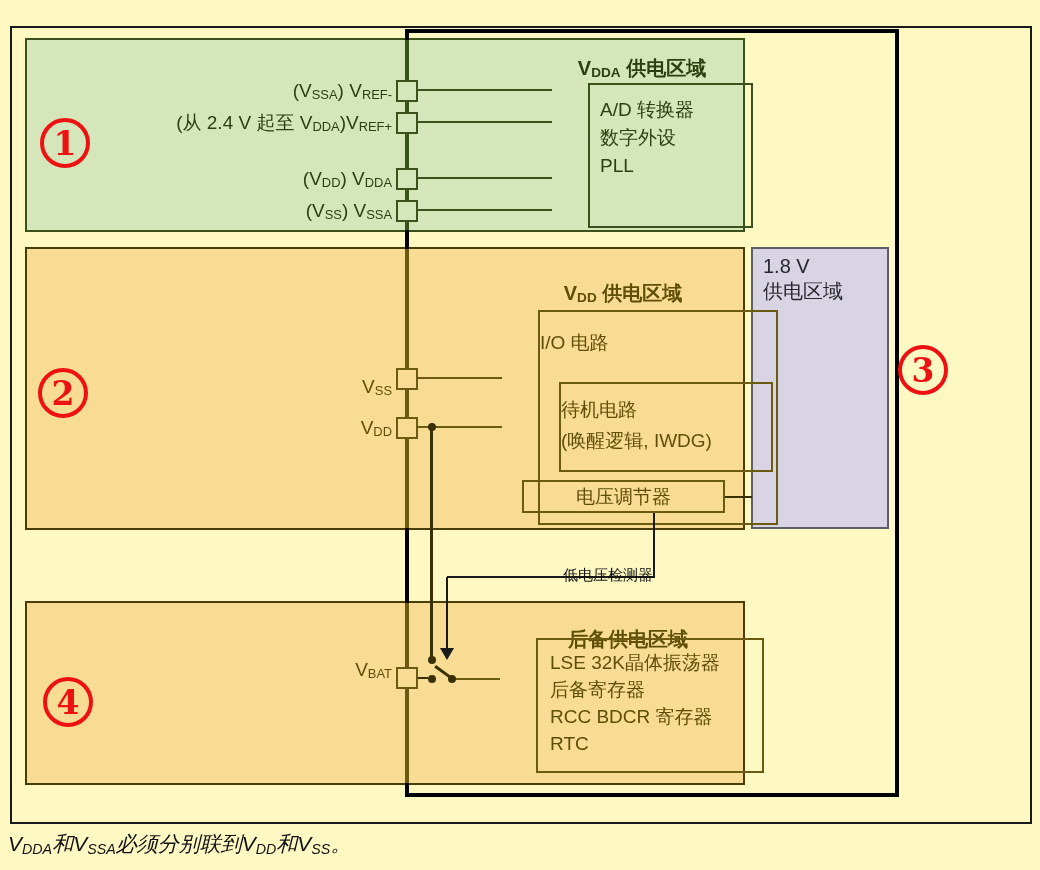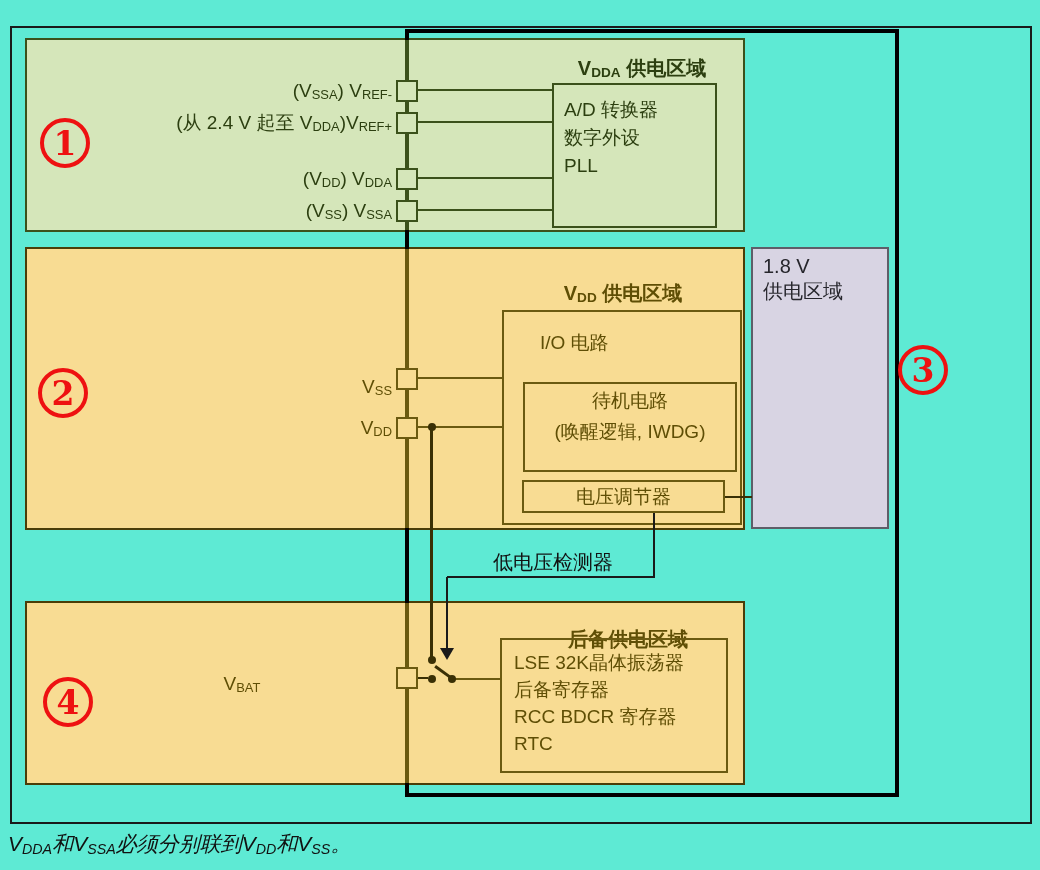--- a/index.html
+++ b/index.html
@@ -1,17 +1,17 @@
 <!DOCTYPE html>
 <html style="--region_green: #d5e6ba; --region_yellow: #f8dc93; --region_purple: #d8d4e3; --green_dark: #3b511b; --brown_dark: #6b5a10; --brown_frame: #4a3d08; --purple_dark: #5e5e68; --badge_red: #ee1111;"><head>
 <meta charset="utf-8">
 <style>
   html,body{margin:0;padding:0;background:#ffffff;}
   #canvas{
-    position:relative;width:1040px;height:870px;background:#5eead4;overflow:hidden;
+    position:relative;width:1040px;height:870px;background:#fef9c3;overflow:hidden;
     font-family:"Liberation Sans", sans-serif;
   }
   .abs{position:absolute;box-sizing:border-box;}
   
   #outer-frame{left:10px;top:26px;width:1022px;height:798px;border:2px solid #1a1a1a;z-index:1;}
   #mcu-frame{left:405px;top:29px;width:494px;height:768px;border:4px solid #000;z-index:2;}
   
   .region{z-index:1;}
   #region-vdda{left:25px;top:38px;width:720px;height:194px;background:var(--region_green);border:2px solid var(--green_dark);}
   #region-vdd{left:25px;top:247px;width:720px;height:283px;background:var(--region_yellow);border:2px solid var(--brown_frame);}
@@ -22,26 +22,26 @@
   #rail-green{top:40px;height:190px;background:var(--green_dark);}
   #rail-yellow-mid{top:249px;height:279px;background:var(--brown_dark);}
   #rail-yellow-bot{top:603px;height:180px;background:var(--brown_dark);}
   
   .h-line,.v-line{z-index:4;}
   .ln-green{background:var(--green_dark);}
   .ln-brown{background:var(--brown_dark);}
   .ln-dark{background:#1a1a1a;}
   .ln-switch{background:#3a3005;}
   
-  .module-box{z-index:4;background:transparent;}
+  .module-box{z-index:4;background:transparent;margin-left:36px;}
   #adc-box{left:552px;top:83px;width:165px;height:145px;border:2px solid var(--green_dark);padding:11px 0 0 10px;}
   #adc-box .bline{line-height:28px;font-size:19px;color:#2c3f10;}
   #io-box{left:502px;top:310px;width:240px;height:215px;border:2px solid var(--brown_dark);}
   #io-label{left:540px;top:330px;width:160px;font-size:19px;color:#5f4e05;z-index:4;}
-  #standby-box{left:523px;top:382px;width:214px;height:90px;border:2px solid var(--brown_dark);text-align:center;padding-top:1px;}
+  #standby-box{left:523px;top:382px;width:214px;height:90px;border:2px solid var(--brown_dark);padding-top:10px;}
   #standby-box .bline{line-height:31px;font-size:19px;color:#5f4e05;}
   #regulator-box{left:522px;top:480px;width:203px;height:33px;border:2px solid var(--brown_dark);text-align:center;line-height:30px;font-size:19px;color:#5f4e05;z-index:4;}
   #cpu-box{left:753px;top:308px;width:129px;height:218px;border:2px solid #46464f;text-align:center;padding-top:32px;z-index:4;}
   #cpu-box .bline{line-height:25px;font-size:19px;color:#26262c;margin-bottom:9px;}
   #lse-box{left:500px;top:638px;width:228px;height:135px;border:2px solid var(--brown_dark);padding:9px 8px 0 12px;}
   #lse-box .bline{line-height:27px;font-size:19px;color:#5f4e05;}
   
   .region-title{z-index:4;font-weight:bold;font-size:20px;text-align:center;}
   #vdda-title{left:542px;top:55px;width:200px;color:#2c3f10;}
   #vdd-title{left:518px;top:280px;width:210px;color:#5f4e05;}
@@ -53,21 +53,21 @@
   .pin.yellow{border-color:var(--brown_dark);background:var(--region_yellow);}
   
   .pin-label{left:92px;width:300px;height:24px;line-height:24px;text-align:right;font-size:19px;color:#2c3f10;z-index:4;white-space:nowrap;}
   .pin-label.brown{color:#5f4e05;}
   .sub{font-size:0.68em;vertical-align:-0.18em;}
   .bd{font-weight:bold;}
   
   .dot{width:8px;height:8px;border-radius:50%;background:#3a3005;z-index:5;}
   #switch-lever{left:436px;top:665px;width:19px;height:3px;background:#3a3005;transform:rotate(36deg);transform-origin:0 0;z-index:5;}
   #lvd-arrowhead{left:440px;top:648px;width:0;height:0;border-left:7px solid transparent;border-right:7px solid transparent;border-top:12px solid #1a1a1a;z-index:4;}
-  #lvd-label{left:453px;top:549px;width:200px;text-align:center;font-size:20px;color:#111;z-index:4;}
+  #lvd-label{left:453px;top:566px;width:200px;text-align:right;font-size:15px;color:#111;z-index:4;}
   
   .badge{width:50px;height:50px;border:4px solid var(--badge_red);border-radius:50%;color:var(--badge_red);
          display:flex;align-items:center;justify-content:center;font-family:"DejaVu Serif", serif;
          font-weight:bold;font-size:33px;z-index:6;background:transparent;}
   #badge-1{left:40px;top:118px;}
   #badge-2{left:38px;top:368px;}
   #badge-3{left:898px;top:345px;}
   #badge-4{left:43px;top:677px;}
   
   #caption{left:8px;top:830px;width:700px;font-size:21px;font-style:italic;color:#111;z-index:4;}
@@ -148,21 +148,21 @@
     <div class="bline">RCC BDCR 寄存器</div>
     <div class="bline">RTC</div>
   </div>
   <div class="abs h-line ln-switch" style="left:418px;top:677px;width:10px;height:2px;"></div>
   <div class="abs h-line ln-brown" style="left:452px;top:678px;width:48px;height:2px;"></div>
   <div class="abs dot" style="left:428px;top:656px;"></div>
   <div class="abs dot" style="left:428px;top:675px;"></div>
   <div class="abs dot" style="left:448px;top:675px;"></div>
   <div class="abs" id="switch-lever"></div>
   <div class="abs pin yellow" style="top:667px;"></div>
-  <div class="abs pin-label brown" style="top:672px;text-align:center;"><span>V</span><span class="sub">BAT</span></div>
+  <div class="abs pin-label brown" style="top:658px;"><span>V</span><span class="sub">BAT</span></div>
 
   <div class="abs badge" id="badge-1">1</div>
   <div class="abs badge" id="badge-2">2</div>
   <div class="abs badge" id="badge-3">3</div>
   <div class="abs badge" id="badge-4">4</div>
 
   <div class="abs" id="caption"><span>V</span><span class="sub">DDA</span><span>和V</span><span class="sub">SSA</span><span>必须分别联到V</span><span class="sub">DD</span><span>和V</span><span class="sub">SS</span><span>。</span></div>
 
 </div>
 

